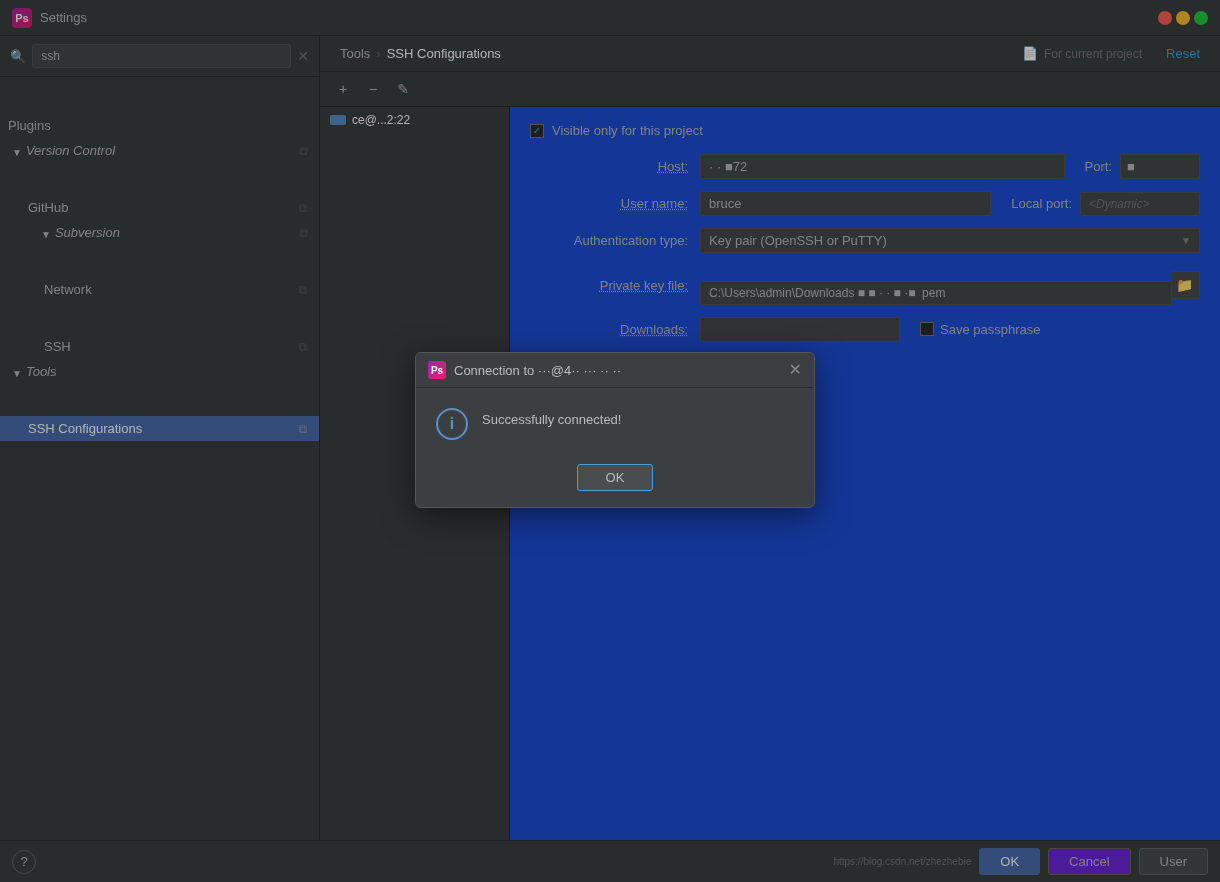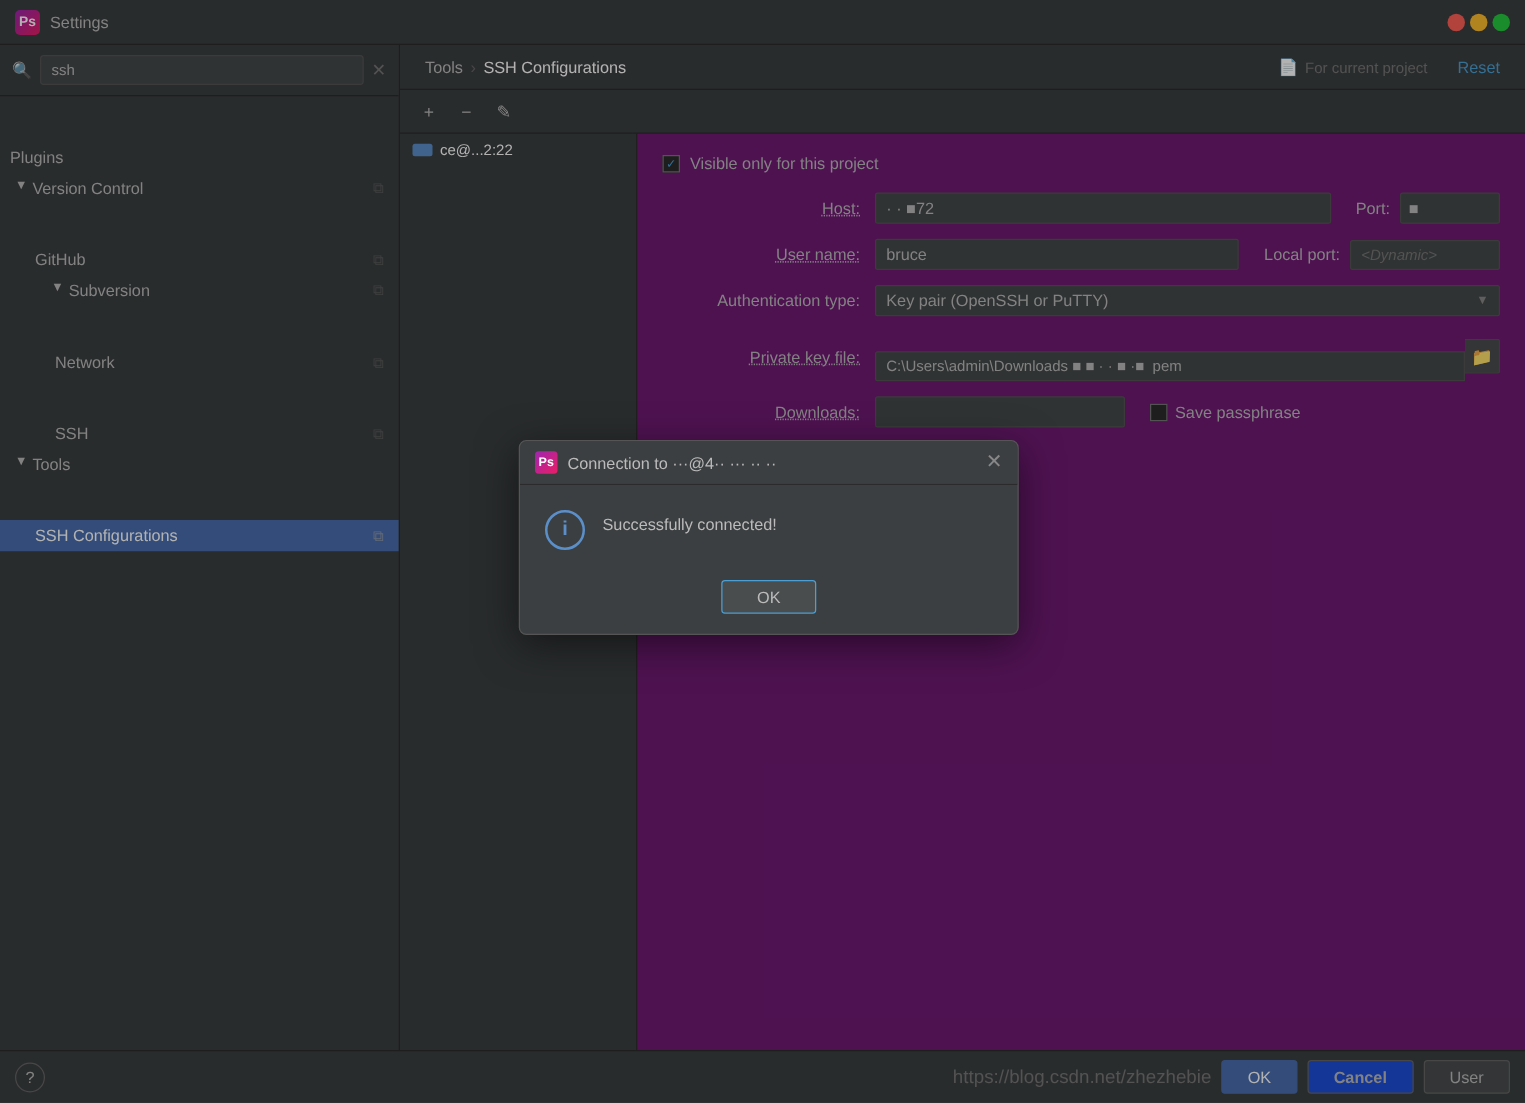--- a/index.html
+++ b/index.html
@@ -118,24 +118,25 @@
     .sidebar-section-item.indent1 { padding-left: 28px; }
     .sidebar-section-item.indent2 { padding-left: 44px; }
     .sidebar-section-item.active {
       background: #4b6eaf;
       color: #ffffff;
     }
     .sidebar-group-header {
       padding: 5px 12px;
       cursor: pointer;
       display: flex;
-      align-items: flex-start;
+      align-items: flex-end;
       gap: 4px;
       color: #bbbbbb;
       font-weight: 500;
+      font-style: italic;
     }
     .arrow {
       font-size: 10px;
       display: inline-block;
     }
     .arrow.down::before { content: '▼'; }
     .copy-icon {
       font-size: 12px;
       color: #666;
       opacity: 0.7;
@@ -230,21 +231,21 @@
       background: #555;
       border-radius: 1px;
       display: inline-block;
     }
 
     
     .form-area {
       flex: 1;
       padding: 16px 20px;
       overflow-y: auto;
-      background: #701a75;
+      background: #1d4ed8;
     }
 
     .checkbox-row {
       display: flex;
       align-items: center;
       gap: 8px;
       margin-bottom: 16px;
     }
     .checkbox-custom {
       width: 14px;
@@ -364,21 +365,21 @@
       border-radius: 0 2px 2px 0;
     }
 
     .passphrase-row {
       display: flex;
       align-items: center;
       width: 100%;
     }
     .save-passphrase-group {
       display: flex;
-      align-items: center;
+      align-items: flex-start;
       gap: 6px;
       margin-left: 20px;
     }
 
     .test-connection-btn {
       background: #4a4d4e;
       border: 1px solid #666;
       color: #bbbbbb;
       padding: 6px 18px;
       cursor: pointer;
@@ -407,45 +408,44 @@
       border-radius: 3px;
       font-size: 13px;
       cursor: pointer;
     }
     .btn-ok {
       background: #4b6eaf;
       border: 1px solid #4b6eaf;
       color: #ffffff;
     }
     .btn-cancel {
-      background: #1d4ed8;
+      background: #6d28d9;
       border: 1px solid #666;
       color: #bbbbbb;
-      font-weight: bold;
     }
     .btn-apply {
       background: #4a4d4e;
       border: 1px solid #666;
       color: #bbbbbb;
     }
     .help-btn {
       width: 24px;
       height: 24px;
       border-radius: 50%;
       border: 1px solid #666;
       background: transparent;
       color: #bbbbbb;
       cursor: pointer;
       display: flex;
       align-items: center;
       justify-content: center;
       font-size: 13px;
     }
     .status-url {
-      font-size: 15px;
+      font-size: 10px;
       color: #777;
       text-align: right;
     }
 
     
     .overlay {
       position: absolute;
       top: 0; left: 0; right: 0; bottom: 0;
       background: rgba(0,0,0,0.3);
       z-index: 100;

